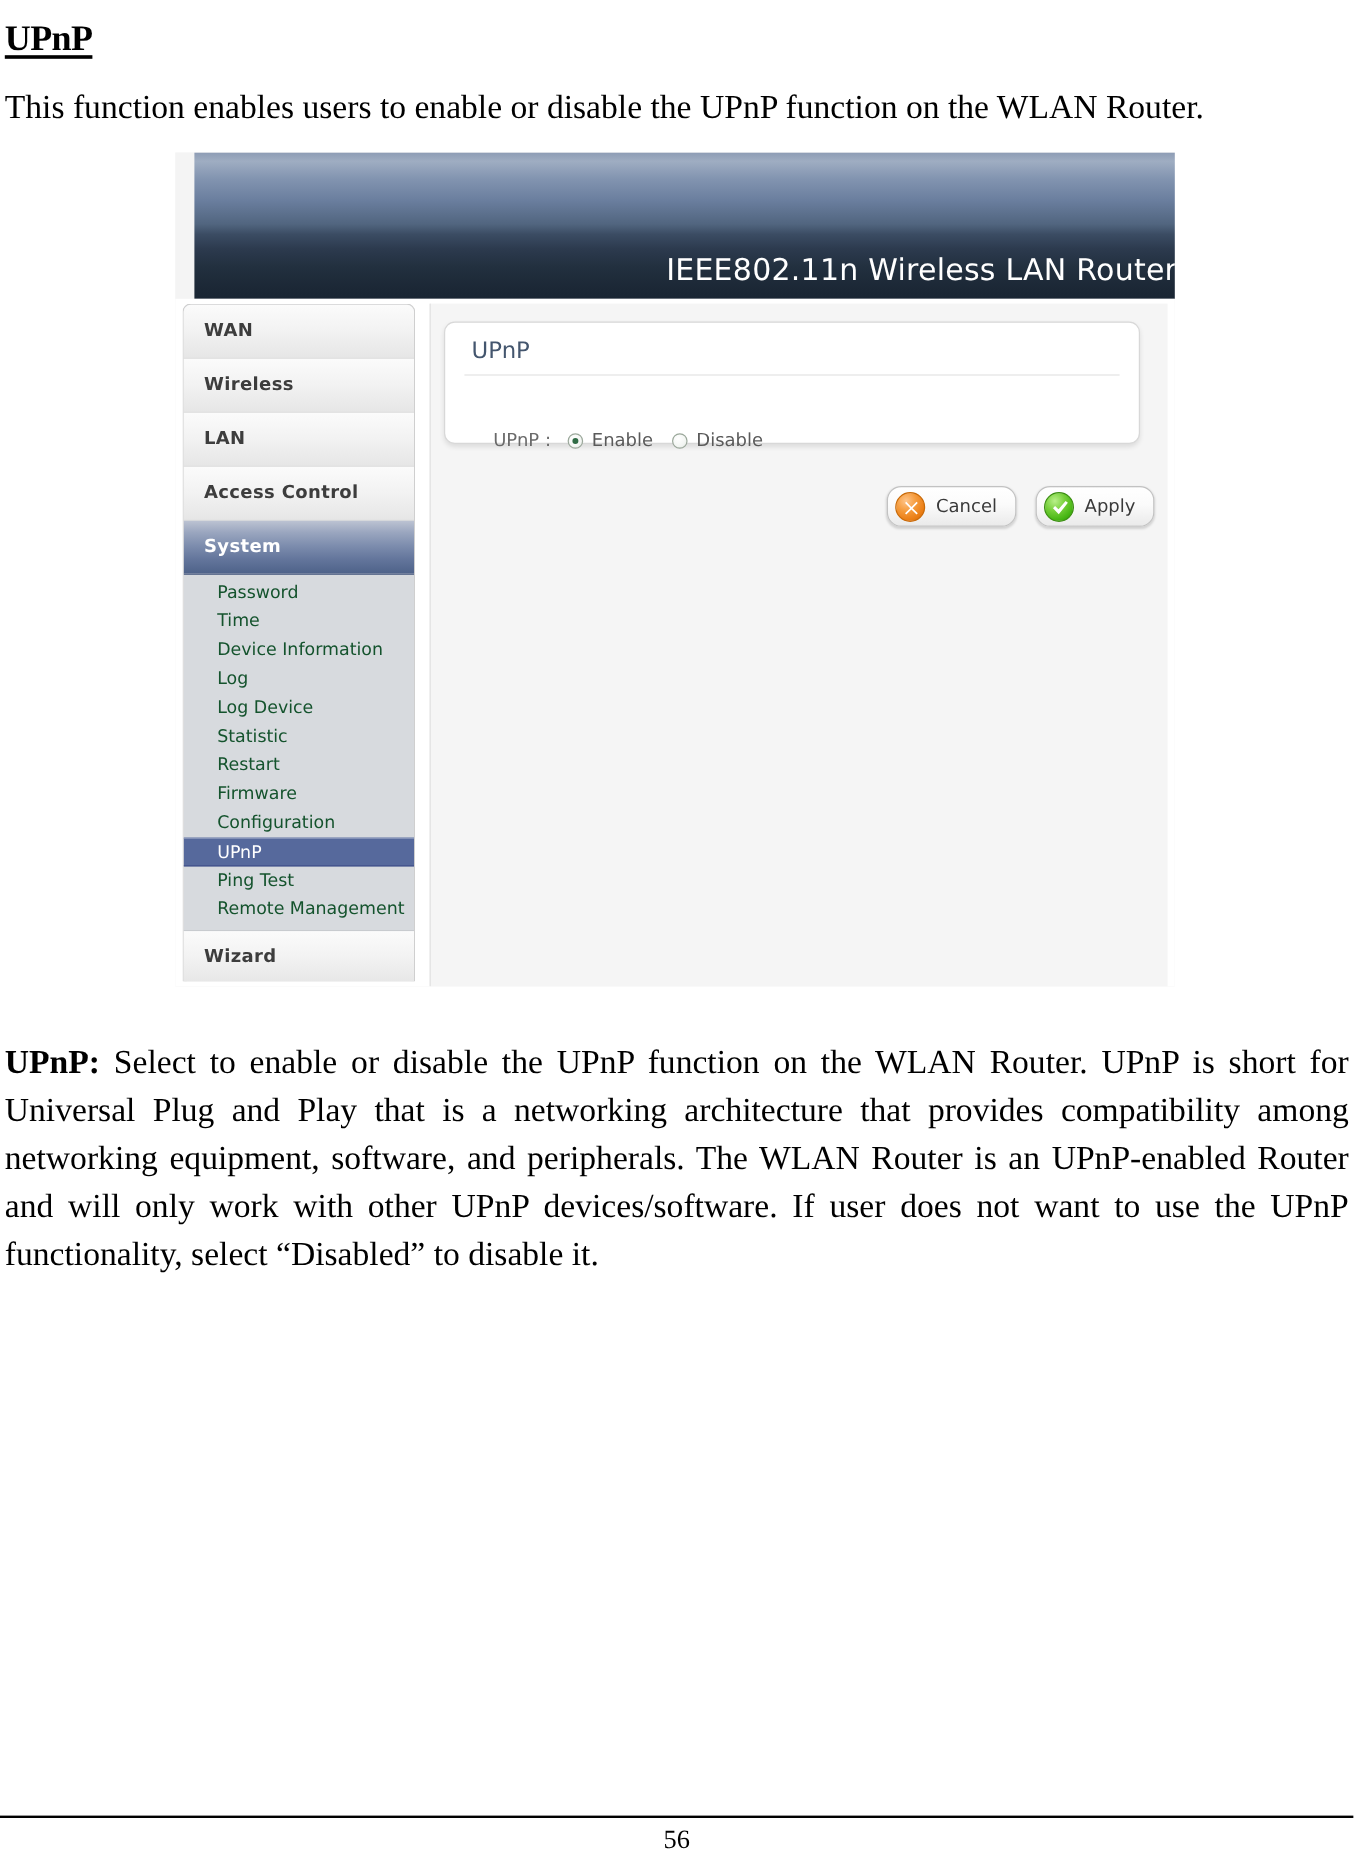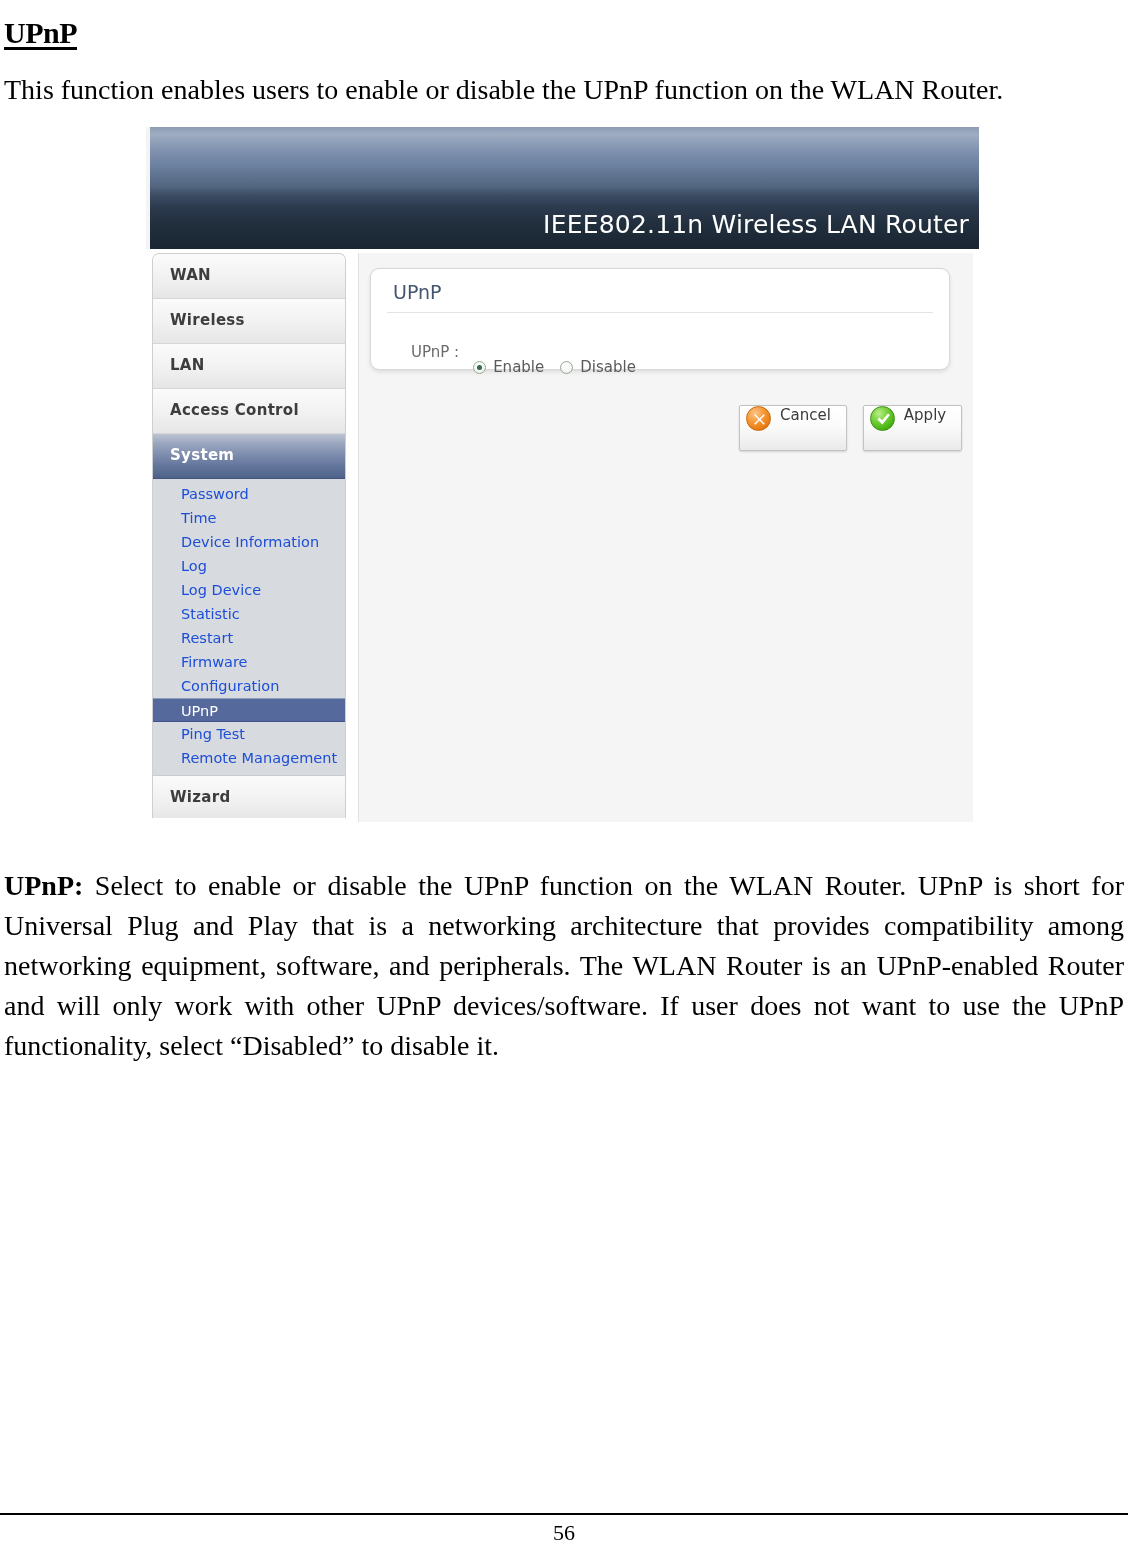--- a/index.html
+++ b/index.html
@@ -58,21 +58,21 @@
     top: 127px;
     width: 833px;
     height: 695px;
     background: #f4f4f4;
     overflow: hidden;
     font-family: "DejaVu Sans", "Liberation Sans", sans-serif;
   }
 
   .shot-header {
     position: absolute;
-    left: 4px; top: 0;
+    left: 16px; top: 0;
     width: 833px;
     height: 122px;
     background: linear-gradient(to bottom,
         #8d9cb4 0%,
         #9fadc2 6%,
         #8294b0 18%,
         #6a7e9e 33%,
         #51657f 49%,
         #3b4c63 56%,
         #2c3a4e 66%,
@@ -150,21 +150,21 @@
     background: #d7dade;
     padding: 3px 0 5px 0;
     border-bottom: 1px solid #c8cbcf;
   }
   .submenu-item {
     position: relative;
     height: 24px;
     line-height: 24px;
     padding-left: 28px;
     font-size: 14.5px;
-    color: #1d4ed8;
+    color: #14532d;
     font-family: "DejaVu Sans", "Liberation Sans", sans-serif;
     white-space: nowrap;
     box-sizing: border-box;
   }
   .submenu-item.active {
     background: #56699c;
     color: #ffffff;
     border-top: 1px solid #8e9cbe;
     border-bottom: 1px solid #41528a;
   }
@@ -206,21 +206,21 @@
     right: 16px;
     top: 43px;
     height: 1px;
     background: #e3e3e3;
   }
   .panel-row {
     position: absolute;
     left: 40px;
     top: 58px;
     display: flex;
-    align-items: center;
+    align-items: flex-end;
     white-space: nowrap;
   }
   .row-label {
     font-size: 15px;
     color: #6a6a6a;
     margin-right: 14px;
     font-family: "DejaVu Sans", "Liberation Sans", sans-serif;
   }
   .radio-group {
     display: flex;
@@ -256,25 +256,25 @@
   
   .buttons {
     position: absolute;
     left: 380px;
     top: 152px;
     display: flex;
     gap: 16px;
   }
   .btn {
     display: flex;
-    align-items: flex-start;
-    height: 46px;
+    align-items: center;
+    height: 34px;
     padding: 0 15px 0 6px;
     border: 1px solid #c2c2c2;
-    border-radius: 2px;
+    border-radius: 12px;
     background: linear-gradient(to bottom, #ffffff 0%, #fbfbfb 45%, #eaeaea 100%);
     box-shadow: 0 1px 2px rgba(0,0,0,0.15);
     box-sizing: border-box;
     white-space: nowrap;
   }
   .btn-icon {
     width: 25px;
     height: 25px;
     border-radius: 50%;
     position: relative;

